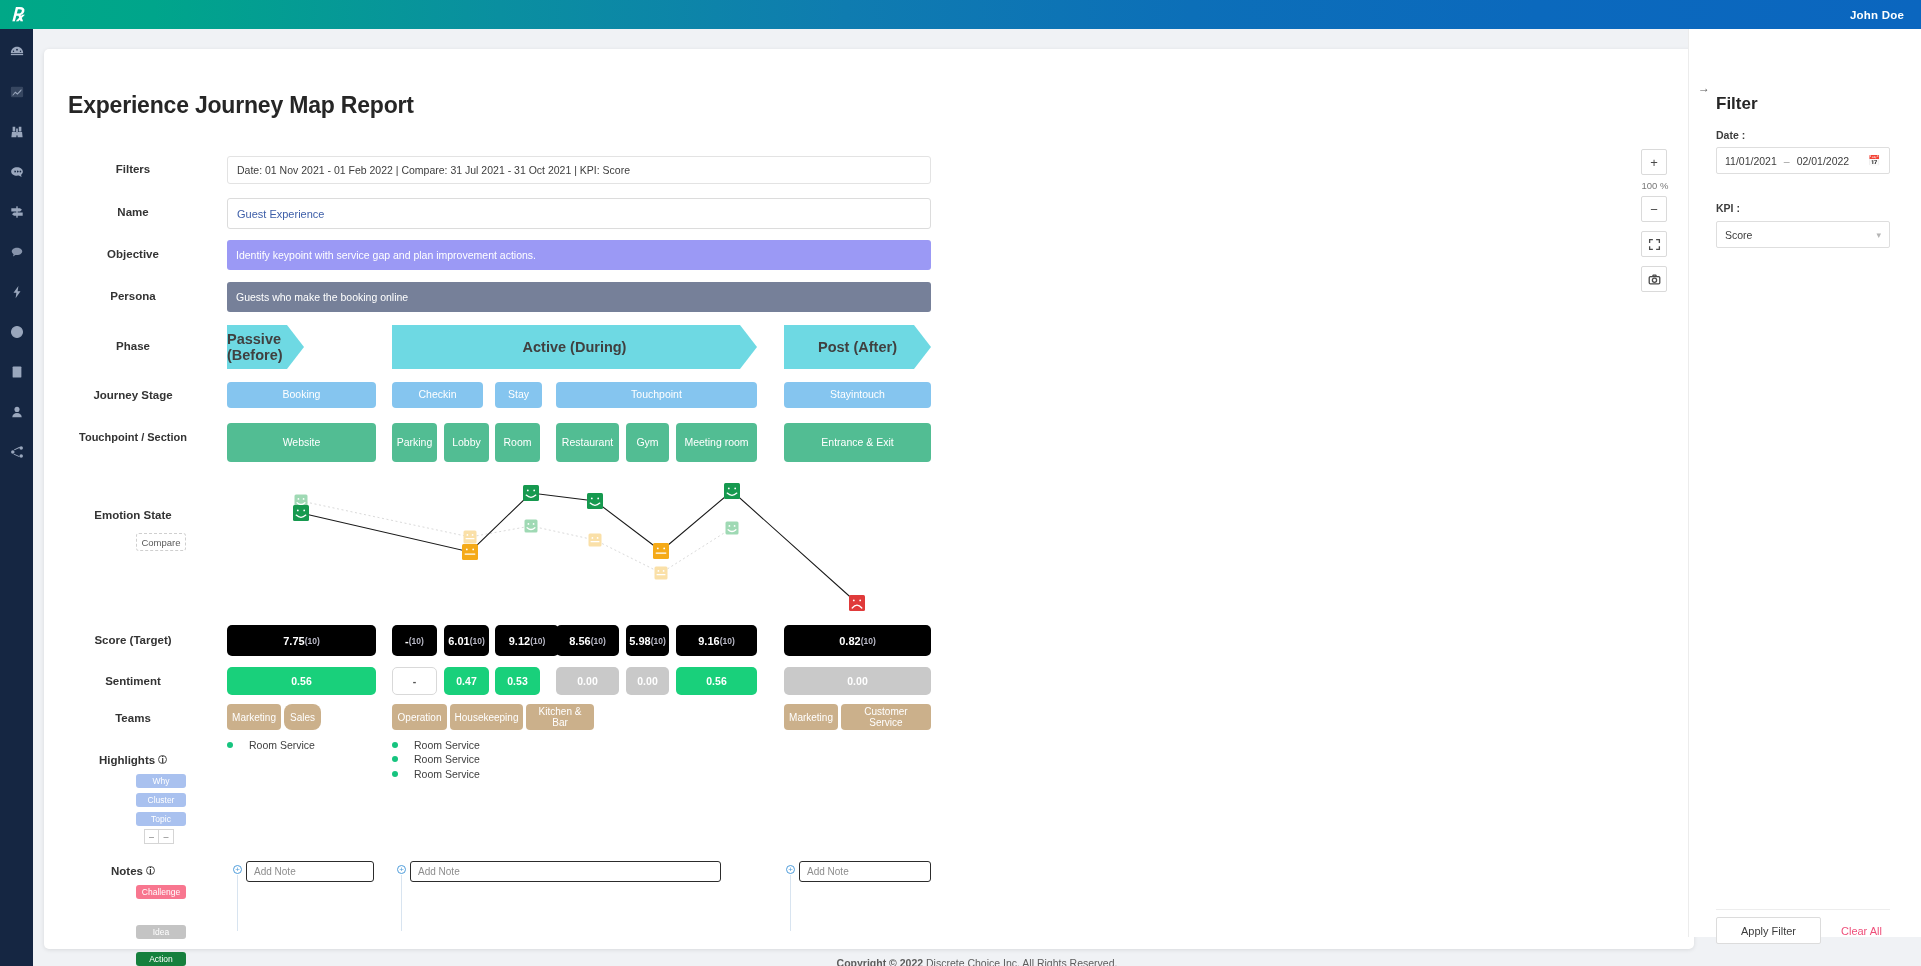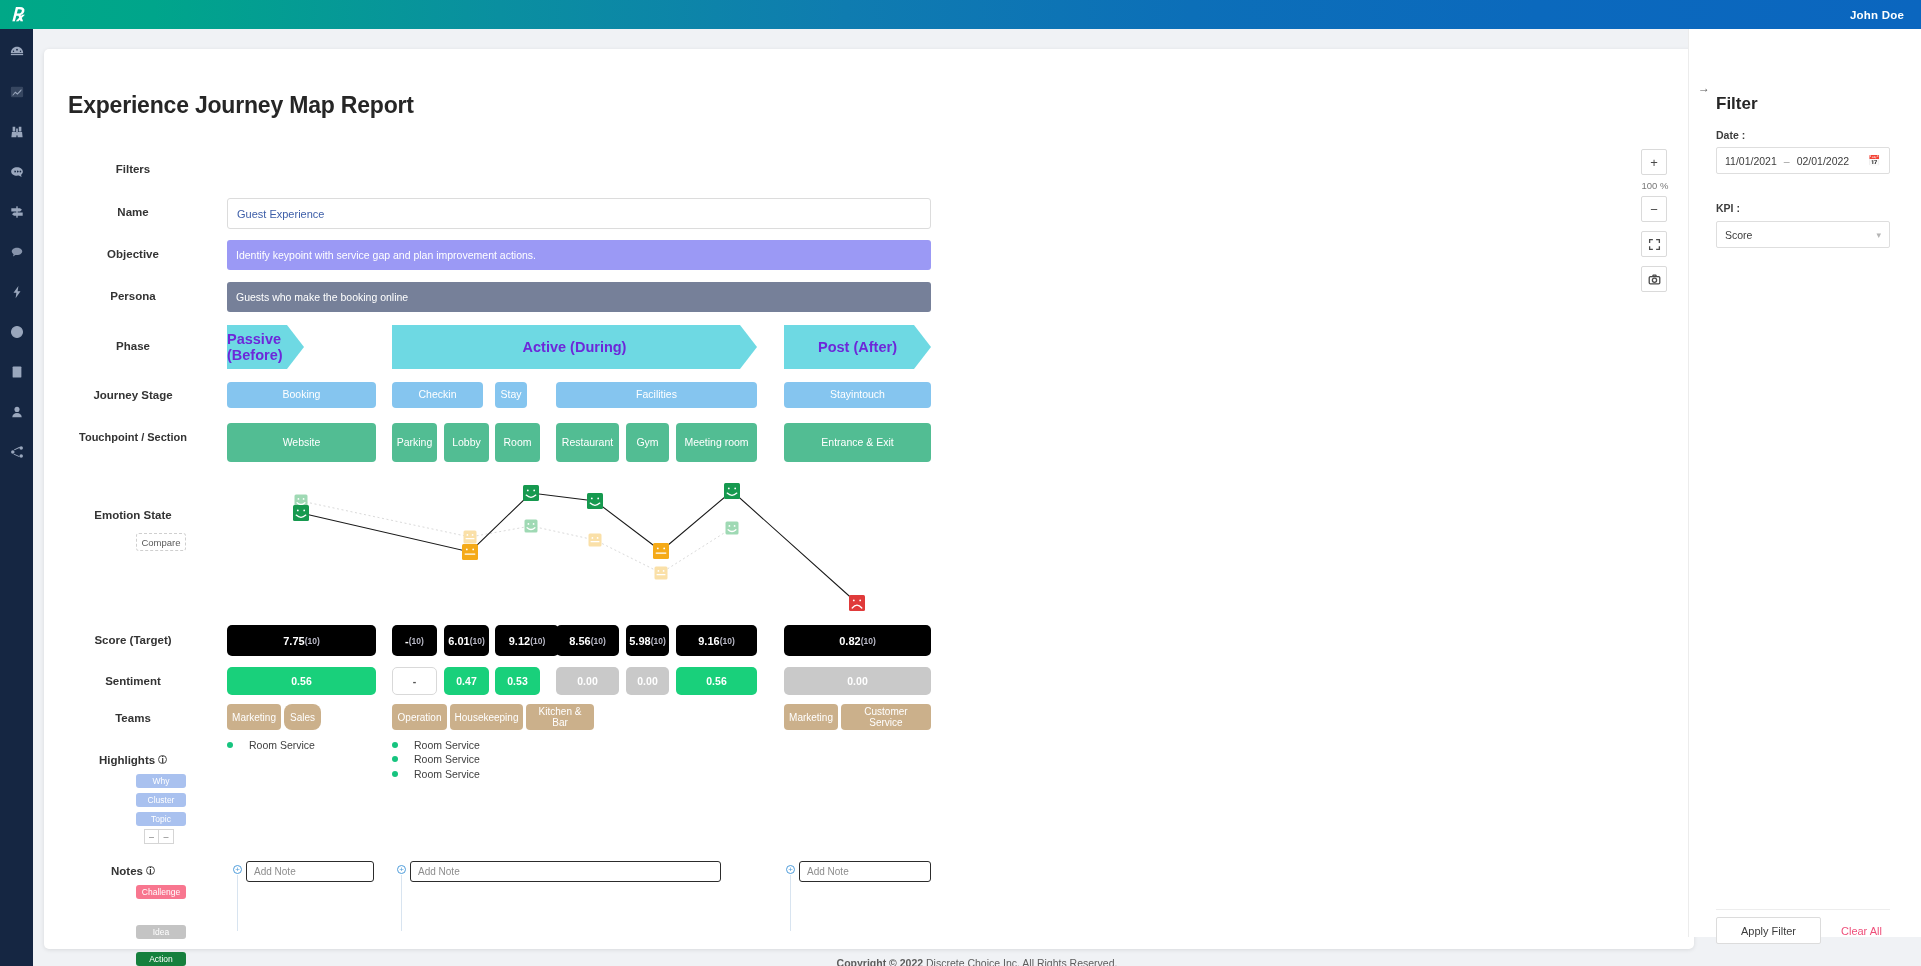--- a/index.html
+++ b/index.html
@@ -58,21 +58,21 @@
   .fb-filters { top: 107px; height: 28px; background: #fff; border: 1px solid #e3e3e3; color: #3d3d3d; }
   .fb-name    { top: 149px; height: 31px; background: #fff; border: 1px solid #dcdcdc; color: #3d5ea8; font-size: 11px; }
   .fb-obj     { top: 191px; height: 30px; background: #9b99f5; color: #fff; font-size: 10.5px; }
   .fb-persona { top: 233px; height: 30px; background: #768099; color: #fff; font-size: 10.5px; }
 
   
   .phase-row { position: absolute; top: 276px; left: 0; height: 44px; }
   .chev {
     position: absolute; height: 44px; background: #6ed9e3;
     display: flex; align-items: center; justify-content: center;
-    color: #6d28d9; font-size: 14.5px; font-weight: 600;
+    color: #404040; font-size: 14.5px; font-weight: 600;
   }
   .chev.arrow { clip-path: polygon(0 0, calc(100% - 17px) 0, 100% 50%, calc(100% - 17px) 100%, 0 100%); }
 
   
   .pill {
     position: absolute; display: flex; align-items: center; justify-content: center;
     color: #fff; border-radius: 4px; font-size: 10.5px; text-align: center; line-height: 1.1;
   }
   .stage-row .pill { top: 0; height: 26px; background: #85c5ef; }
   .touch-row .pill { top: 0; height: 39px; background: #52bd93; }
@@ -279,40 +279,41 @@
     <div class="row-label" style="top:291px">Phase</div>
     <div class="row-label" style="top:340px">Journey Stage</div>
     <div class="row-label small" style="top:382px">Touchpoint / Section</div>
     <div class="row-label" style="top:460px">Emotion State</div>
     <div class="row-label" style="top:585px">Score (Target)</div>
     <div class="row-label" style="top:626px">Sentiment</div>
     <div class="row-label" style="top:663px">Teams</div>
     <div class="row-label" style="top:705px"><span>Highlights</span><span class="info-i">i</span></div>
     <div class="row-label" style="top:816px"><span>Notes</span><span class="info-i">i</span></div>
 
+    <div class="fieldbox fb-filters">Date: 01 Nov 2021 - 01 Feb 2022 | Compare: 31 Jul 2021 - 31 Oct 2021 | KPI: Score</div>
     <div class="fieldbox fb-name">Guest Experience</div>
     <div class="fieldbox fb-obj">Identify keypoint with service gap and plan improvement actions.</div>
     <div class="fieldbox fb-persona">Guests who make the booking online</div>
 
     <div class="phase-row" id="phase-row">
         <div class="chev arrow" style="left: 183px; width: 77px;">
           <span>Passive (Before)</span>
         </div>
         <div class="chev arrow" style="left: 348px; width: 365px;">
           <span>Active (During)</span>
         </div>
         <div class="chev arrow" style="left: 740px; width: 147px;">
           <span>Post (After)</span>
         </div>
       </div>
     <div class="stage-row" id="stage-row">
         <div class="pill" style="left: 183px; width: 149px;">Booking</div>
         <div class="pill" style="left: 348px; width: 91px;">Checkin</div>
-        <div class="pill" style="left: 451px; width: 32px;">Stay</div>
-        <div class="pill" style="left: 512px; width: 201px;">Facilities</div>
+        <div class="pill" style="left: 451px; width: 47px;">Stay</div>
+        <div class="pill" style="left: 512px; width: 201px;">Touchpoint</div>
         <div class="pill" style="left: 740px; width: 147px;">Stayintouch</div>
       </div>
     <div class="touch-row" id="touch-row">
         <div class="pill" style="left: 183px; width: 149px;">Website</div>
         <div class="pill" style="left: 348px; width: 45px;">Parking</div>
         <div class="pill" style="left: 400px; width: 45px;">Lobby</div>
         <div class="pill" style="left: 451px; width: 45px;">Room</div>
         <div class="pill" style="left: 512px; width: 63px;">Restaurant</div>
         <div class="pill" style="left: 582px; width: 43px;">Gym</div>
         <div class="pill" style="left: 632px; width: 81px;">Meeting room</div>

